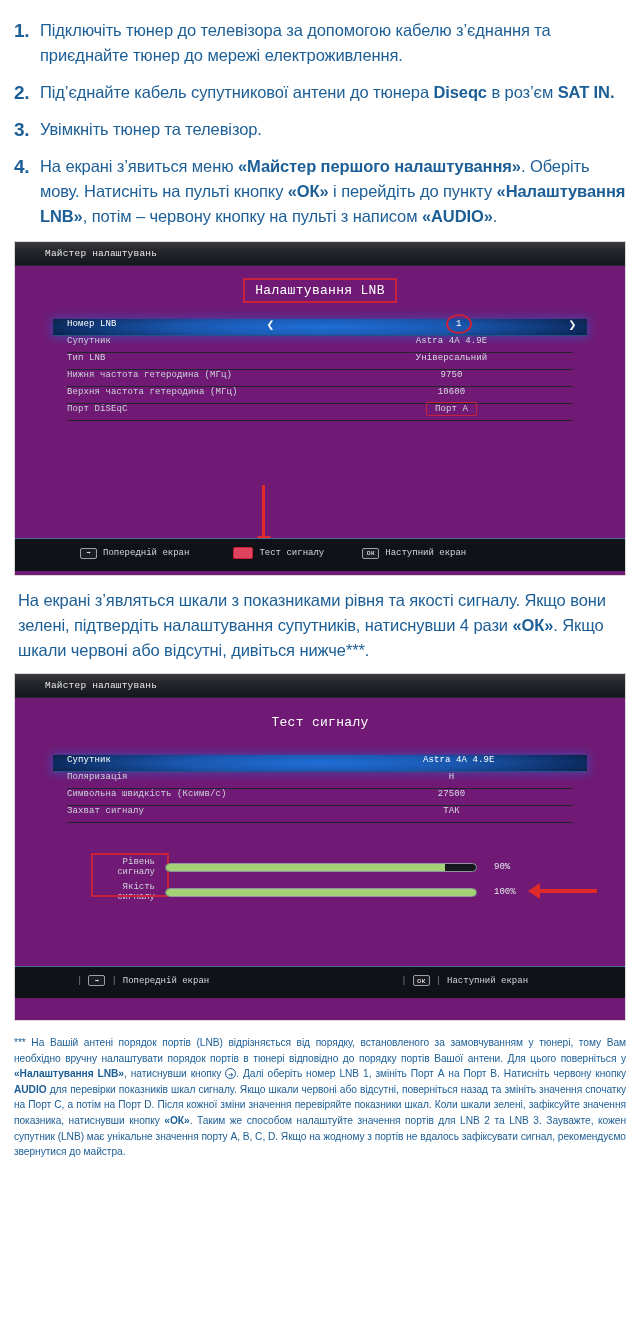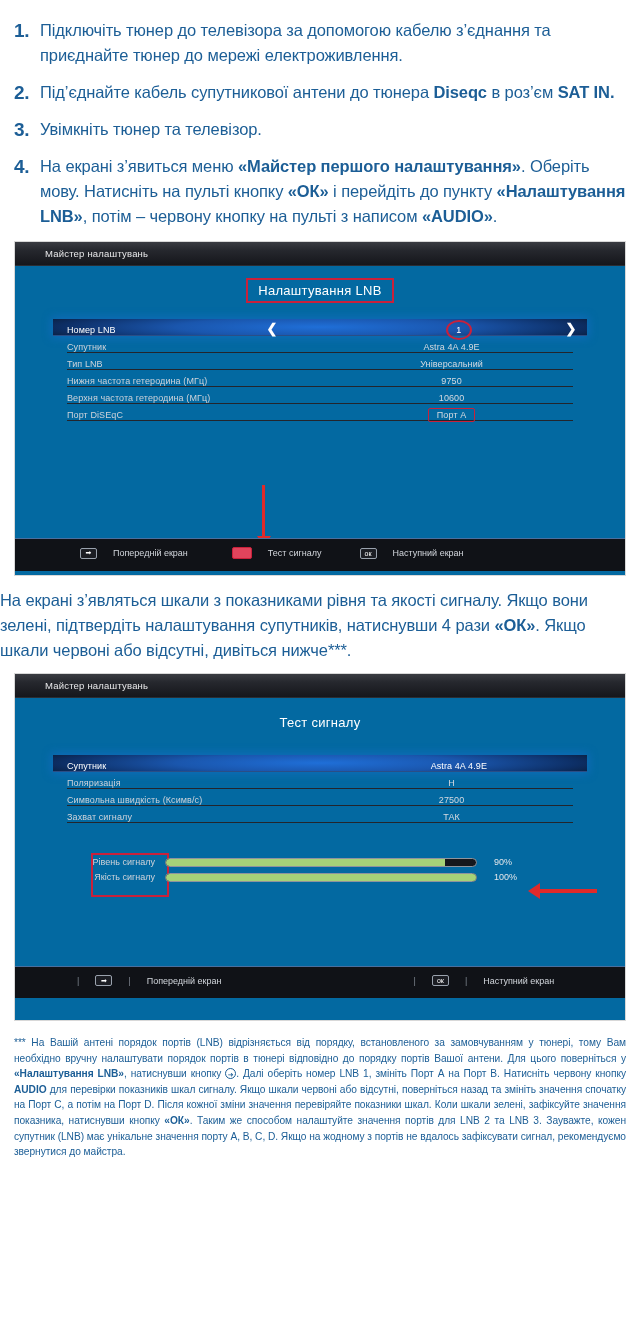--- a/index.html
+++ b/index.html
@@ -33,23 +33,24 @@
     line-height: 25px;
     flex: 1 1 auto;
     letter-spacing: -0.1px;
   }
   .step-text b { font-weight: bold; }
 
   
   .tv {
     position: relative;
     margin: 0 14px;
-    background: #0369a1;
+    background: #701a75;
     border: 1px solid #d8d8d8;
     overflow: hidden;
+    font-family: Liberation Mono, monospace;
   }
   .tv-topbar {
     height: 24px;
     background: linear-gradient(to bottom, #3a3c42 0%, #26282e 35%, #15161b 100%);
     display: flex;
     align-items: center;
     padding-left: 30px;
     border-bottom: 1px solid #2b2d33;
   }
   .tv-topbar span {
@@ -71,21 +72,21 @@
     padding: 3px 10px;
   }
   .tv-title.boxed {
     outline: 2px solid #c9213b;
   }
 
   
   .rows { padding: 0 0 0 0; }
   .row {
     display: flex;
-    align-items: flex-end;
+    align-items: flex-start;
     height: 17px;
     position: relative;
     border-bottom: 1px solid #23252c;
     margin: 0 52px 0 52px;
   }
   .row.selected {
     background:
       radial-gradient(ellipse 60% 130% at 50% 50%, #1f6fd8 0%, #1a56ad 45%, #0d2f66 80%, #0a1a33 100%);
     border-bottom: 1px solid #2a4e86;
     box-shadow: 0 0 10px 2px rgba(30,110,215,0.45);
@@ -144,21 +145,21 @@
   }
   .hintbar {
     display: flex;
     align-items: center;
     padding: 8px 0 12px 0;
     background: #101217;
   }
   .hint {
     display: flex;
     align-items: center;
-    gap: 16px;
+    gap: 6px;
     color: #d2d6dc;
     font-size: 9px;
   }
   .key {
     display: inline-flex;
     align-items: center;
     justify-content: center;
     min-width: 17px;
     height: 11px;
     border: 1px solid #9aa2ad;
@@ -207,21 +208,21 @@
     border-top: 8px solid transparent;
     border-bottom: 8px solid transparent;
     border-right: 12px solid #e02a2a;
   }
 
   
   .para {
     color: #1c5e96;
     font-size: 16.5px;
     line-height: 25px;
-    padding: 12px 14px 10px 0;
+    padding: 12px 14px 10px 18px;
     letter-spacing: -0.1px;
   }
   .para b { font-weight: bold; }
 
   
   .bars-area {
     position: relative;
     padding: 14px 0 16px 0;
   }
   .bar-row {

